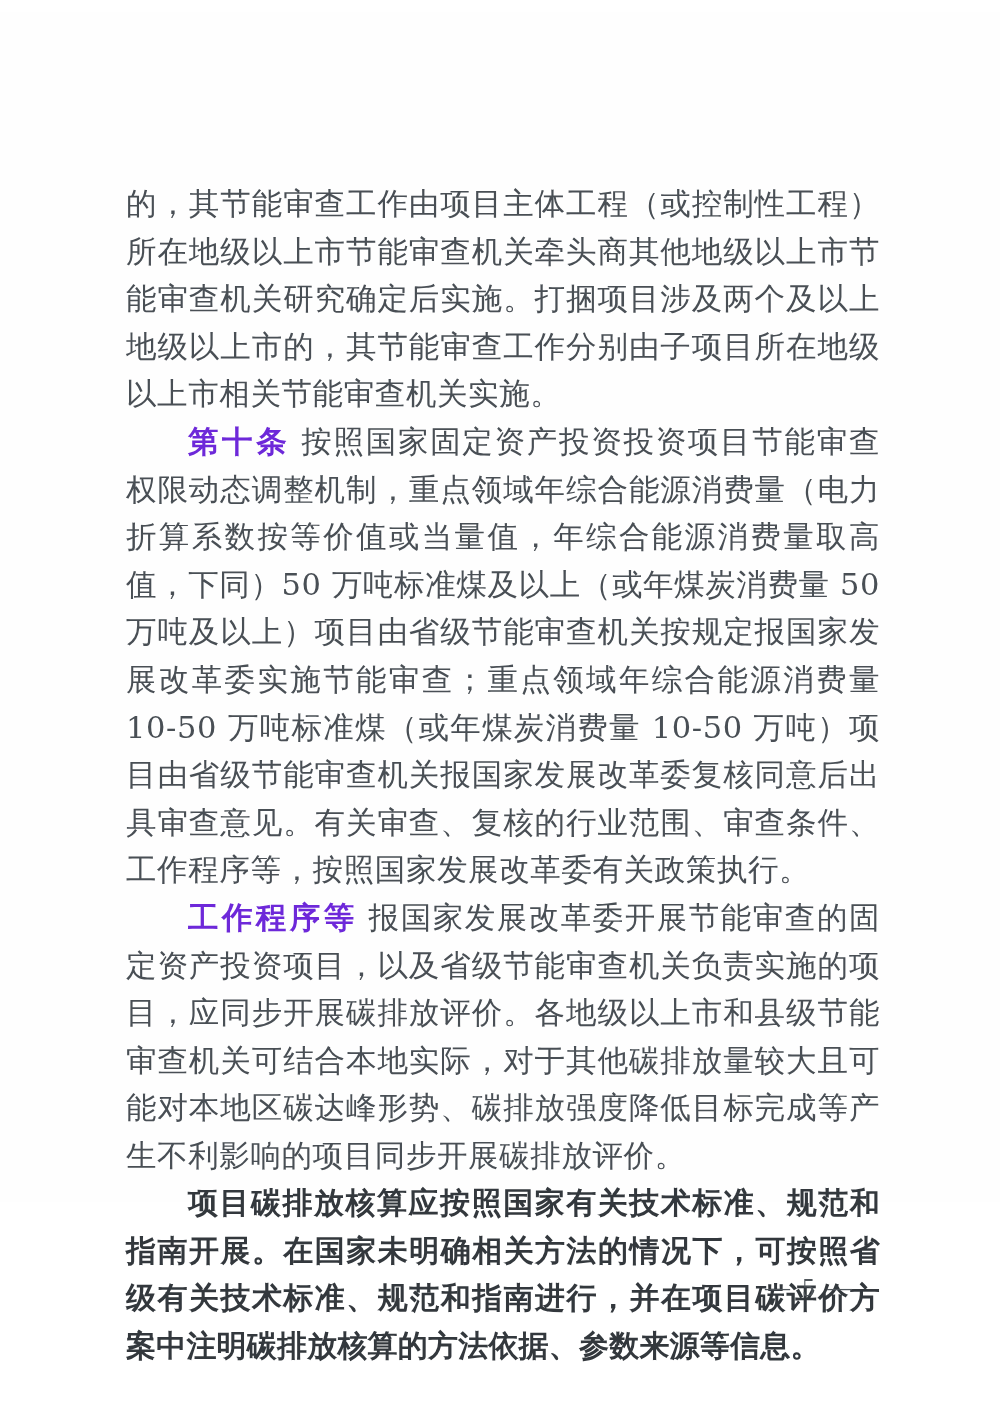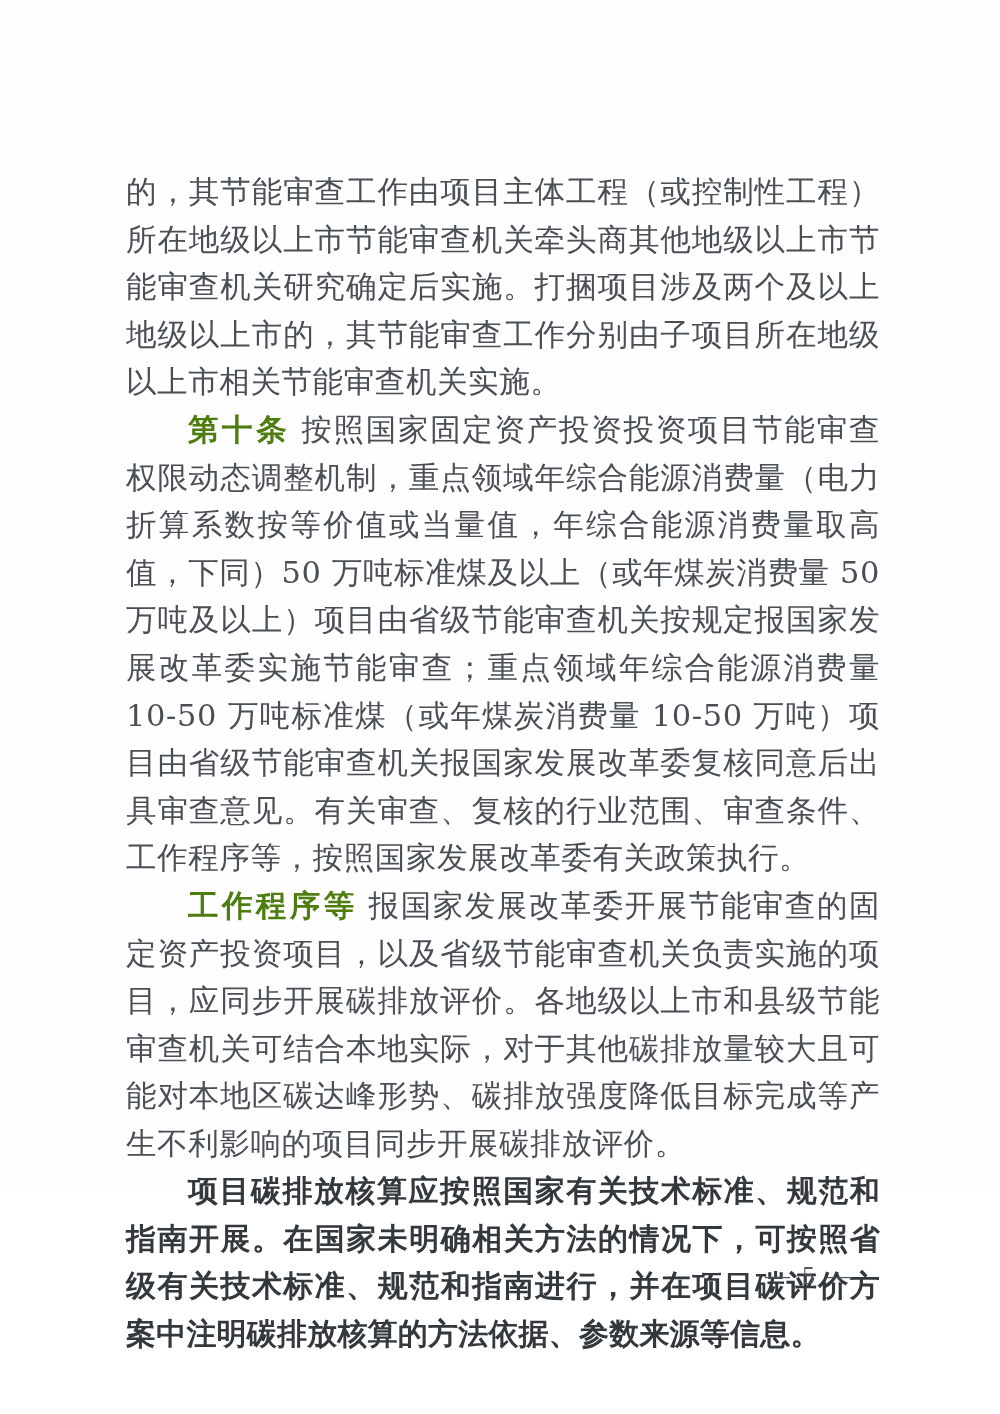--- a/index.html
+++ b/index.html
@@ -12,21 +12,21 @@
     background: #ffffff;
     font-family: "DejaVu Serif", "Liberation Serif", serif;
     position: relative;
     overflow: hidden;
   }
 
   
   .page {
     position: absolute;
     left: 0;
-    top: 0;
+    top: 12px;
     width: 1000px;
     height: 1190px;
     background: #fefefe;
   }
 
   
   .top-ghost {
     position: absolute;
     left: 8px;
     top: 46px;
@@ -64,21 +64,21 @@
 
   p.para.indent {
     text-indent: 62px;
   }
 
   
   .art-no {
     font-weight: bold;
     letter-spacing: 2.5px;
     padding-right: 11px;
-    color: #4d7c0f;
+    color: #6d28d9;
     margin-top: 7px;
   }
 
   
   p.para.heiti {
     font-family: "DejaVu Sans", "Liberation Sans", sans-serif;
     font-weight: bold;
     color: #33383d;
     font-size: 30px;
     line-height: 47.5px;

